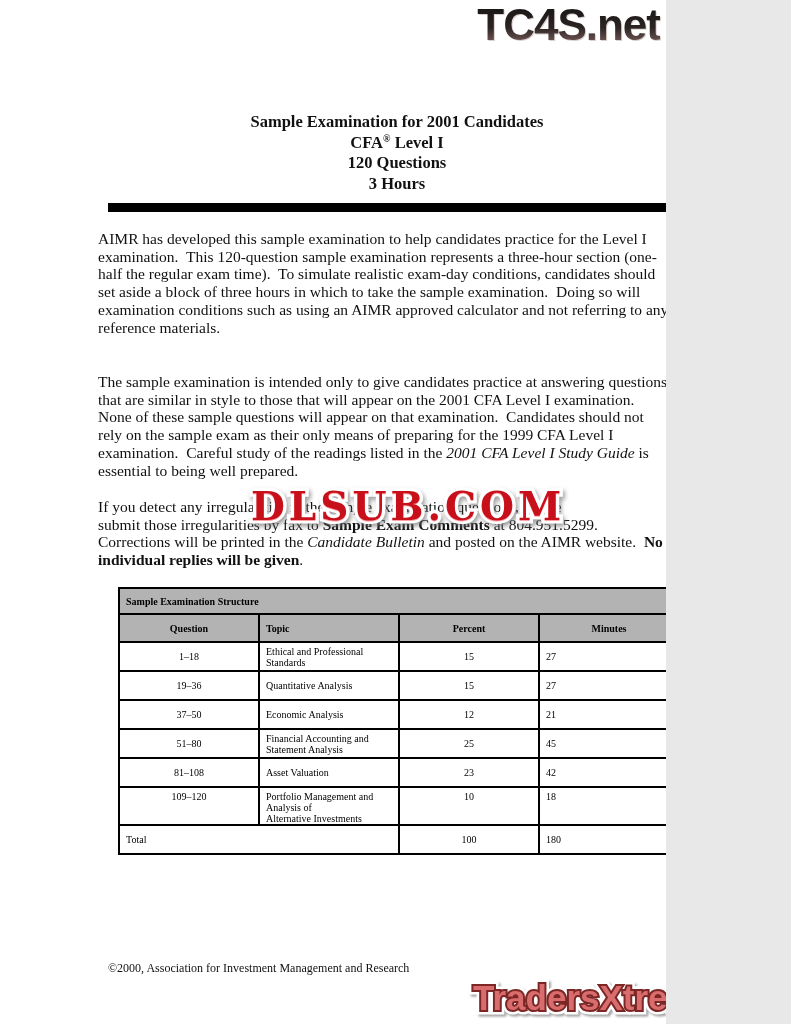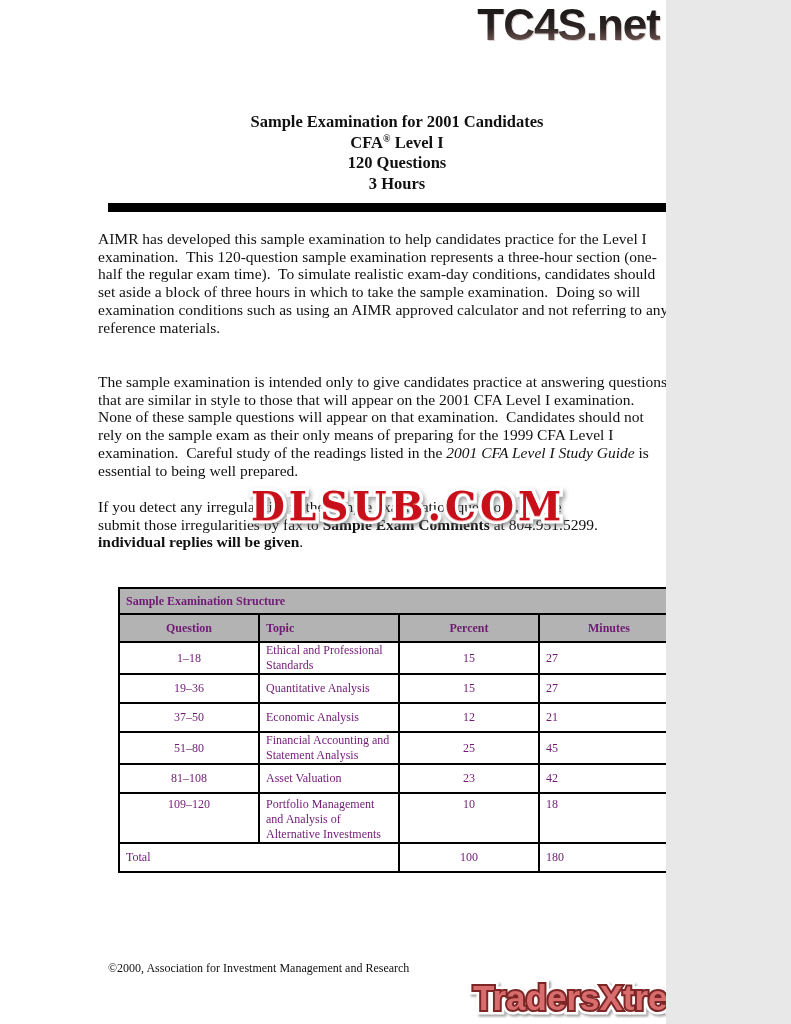--- a/index.html
+++ b/index.html
@@ -41,21 +41,21 @@
   
   .para{position:absolute;left:98px;width:600px;font-size:15.5px;line-height:17.7px;}
   .pline{white-space:pre;}
   .p1{top:230px;}
   .p2{top:373px;}
   .p3{top:498px;}
 
   
   .exam-table-wrap{position:absolute;left:118px;top:587px;}
   table.exam{border-collapse:collapse;table-layout:fixed;width:562px;
-             font-size:12px;color:#701a75;}
+             font-size:10px;color:#000000;}
   table.exam td,table.exam th{border:2px solid #000;padding:0 6px;vertical-align:middle;}
   .t-title{background:#b3b3b3;font-weight:bold;text-align:left;height:24px;padding-left:8px;}
   tr.hdr th{background:#b3b3b3;font-weight:bold;height:26px;}
   th.c-q,td.c-q{width:78px;text-align:center;}
   th.c-t,td.c-t{width:307px;text-align:left;padding-left:9px;}
   th.c-n,td.c-n{width:74px;text-align:center;margin-left:30px;}
   td.c-n2{width:80px;text-align:left;margin-top:12px;}
   table.exam tbody td{height:27px;}
   tr.tall td{height:38px;vertical-align:top;padding-top:3px;}
   td.c-total{text-align:left;padding-left:24px;}
@@ -94,20 +94,21 @@
       <div class="pline"><span>The sample examination is intended only to give candidates practice at answering questions</span></div>
       <div class="pline"><span>that are similar in style to those that will appear on the 2001 CFA Level I examination.</span></div>
       <div class="pline"><span>None of these sample questions will appear on that examination.  Candidates should not</span></div>
       <div class="pline"><span>rely on the sample exam as their only means of preparing for the 1999 CFA Level I</span></div>
       <div class="pline"><span>examination.  Careful study of the readings listed in the </span><span style="font-style: italic;">2001 CFA Level I Study Guide</span><span> is</span></div>
       <div class="pline"><span>essential to being well prepared.</span></div>
     </div>
   <div class="para p3">
       <div class="pline"><span>If you detect any irregularities in the sample examination questions, please</span></div>
       <div class="pline"><span>submit those irregularities by fax to </span><span style="font-weight: bold;">Sample Exam Comments</span><span> at 804.951.5299.</span></div>
+      <div class="pline"><span>Corrections will be printed in the </span><span style="font-style: italic;">Candidate Bulletin</span><span> and posted on the AIMR website.  </span><span style="font-weight: bold;">No</span></div>
       <div class="pline"><span style="font-weight: bold;">individual replies will be given</span><span>.</span></div>
     </div>
 
   <div class="wm-stack wm-dlsub">
     <div class="layer back">DLSUB.COM</div>
     <div class="layer front">DLSUB.COM</div>
   </div>
 
   <div class="exam-table-wrap">
     <table class="exam">

